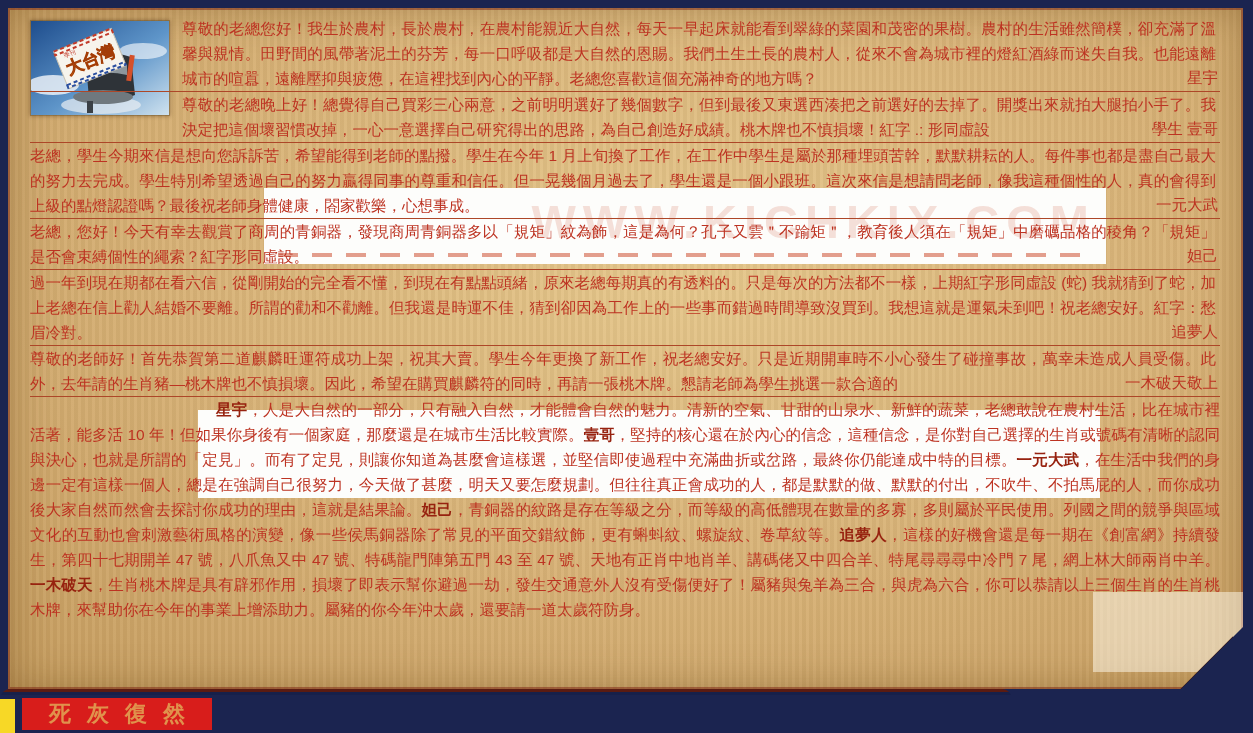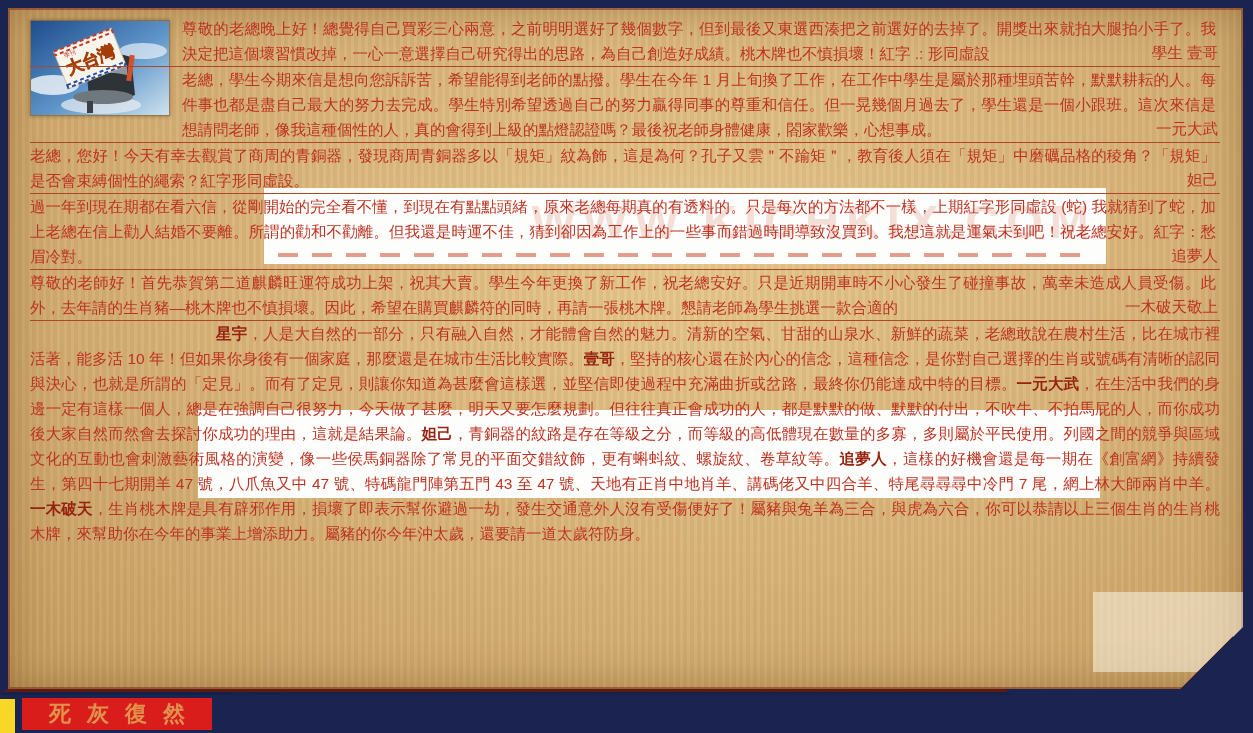--- a/index.html
+++ b/index.html
@@ -116,20 +116,21 @@
             <rect x="28" y="18" width="62" height="40" fill="#f7f4ec" stroke="#c8c2b2" stroke-width="1"></rect>
             <rect x="28" y="18" width="62" height="4" fill="none" stroke="#c23b2a" stroke-width="2" stroke-dasharray="4 3"></rect>
             <rect x="28" y="54" width="62" height="3" fill="none" stroke="#2a4fa0" stroke-width="2" stroke-dasharray="4 3"></rect>
             <text x="59" y="45" text-anchor="middle" font-size="17" font-weight="bold" fill="#e8900f" stroke="#a33c08" stroke-width="0.6">大台灣</text>
             <text x="36" y="28" font-size="6" fill="#c23b2a">季刊</text>
           </g>
         </svg>
       </div>
 
       <div id="letters">
+          <div class="letter"><span>尊敬的老總您好！我生於農村，長於農村，在農村能親近大自然，每天一早起床就能看到翠綠的菜園和茂密的果樹。農村的生活雖然簡樸，卻充滿了溫馨與親情。田野間的風帶著泥土的芬芳，每一口呼吸都是大自然的恩賜。我們土生土長的農村人，從來不會為城市裡的燈紅酒綠而迷失自我。也能遠離城市的喧囂，遠離壓抑與疲憊，在這裡找到內心的平靜。老總您喜歡這個充滿神奇的地方嗎？</span><span class="sign">星宇</span></div>
           <div class="letter"><span>尊敬的老總晚上好！總覺得自己買彩三心兩意，之前明明選好了幾個數字，但到最後又東選西湊把之前選好的去掉了。開獎出來就拍大腿拍小手了。我決定把這個壞習慣改掉，一心一意選擇自己研究得出的思路，為自己創造好成績。桃木牌也不慎損壞！紅字 .: 形同虛設</span><span class="sign">學生 壹哥</span></div>
           <div class="letter"><span>老總，學生今期來信是想向您訴訴苦，希望能得到老師的點撥。學生在今年 1 月上旬換了工作，在工作中學生是屬於那種埋頭苦幹，默默耕耘的人。每件事也都是盡自己最大的努力去完成。學生特別希望透過自己的努力贏得同事的尊重和信任。但一晃幾個月過去了，學生還是一個小跟班。這次來信是想請問老師，像我這種個性的人，真的會得到上級的點燈認證嗎？最後祝老師身體健康，閤家歡樂，心想事成。</span><span class="sign">一元大武</span></div>
           <div class="letter"><span>老總，您好！今天有幸去觀賞了商周的青銅器，發現商周青銅器多以「規矩」紋為飾，這是為何？孔子又雲＂不踰矩＂，教育後人須在「規矩」中磨礪品格的稜角？「規矩」是否會束縛個性的繩索？紅字形同虛設。</span><span class="sign">妲己</span></div>
           <div class="letter"><span>過一年到現在期都在看六信，從剛開始的完全看不懂，到現在有點點頭緒，原來老總每期真的有透料的。只是每次的方法都不一樣，上期紅字形同虛設 (蛇) 我就猜到了蛇，加上老總在信上勸人結婚不要離。所謂的勸和不勸離。但我還是時運不佳，猜到卻因為工作上的一些事而錯過時間導致沒買到。我想這就是運氣未到吧！祝老總安好。紅字：愁眉冷對。</span><span class="sign">追夢人</span></div>
           <div class="letter"><span>尊敬的老師好！首先恭賀第二道麒麟旺運符成功上架，祝其大賣。學生今年更換了新工作，祝老總安好。只是近期開車時不小心發生了碰撞事故，萬幸未造成人員受傷。此外，去年請的生肖豬—桃木牌也不慎損壞。因此，希望在購買麒麟符的同時，再請一張桃木牌。懇請老師為學生挑選一款合適的</span><span class="sign">一木破天敬上</span></div>
         </div>
 
 
       <div class="reply" id="reply"><b>星宇</b>，人是大自然的一部分，只有融入自然，才能體會自然的魅力。清新的空氣、甘甜的山泉水、新鮮的蔬菜，老總敢說在農村生活，比在城市裡活著，能多活 10 年！但如果你身後有一個家庭，那麼還是在城市生活比較實際。<b>壹哥</b>，堅持的核心還在於內心的信念，這種信念，是你對自己選擇的生肖或號碼有清晰的認同與決心，也就是所謂的「定見」。而有了定見，則讓你知道為甚麼會這樣選，並堅信即使過程中充滿曲折或岔路，最終你仍能達成中特的目標。<b>一元大武</b>，在生活中我們的身邊一定有這樣一個人，總是在強調自己很努力，今天做了甚麼，明天又要怎麼規劃。但往往真正會成功的人，都是默默的做、默默的付出，不吹牛、不拍馬屁的人，而你成功後大家自然而然會去探討你成功的理由，這就是結果論。<b>妲己</b>，青銅器的紋路是存在等級之分，而等級的高低體現在數量的多寡，多則屬於平民使用。列國之間的競爭與區域文化的互動也會刺激藝術風格的演變，像一些侯馬銅器除了常見的平面交錯紋飾，更有蝌蚪紋、螺旋紋、卷草紋等。<b>追夢人</b>，這樣的好機會還是每一期在《創富網》持續發生，第四十七期開羊 47 號，八爪魚又中 47 號、特碼龍門陣第五門 43 至 47 號、天地有正肖中地肖羊、講碼佬又中四合羊、特尾尋尋尋中冷門 7 尾，網上林大師兩肖中羊。<b>一木破天</b>，生肖桃木牌是具有辟邪作用，損壞了即表示幫你避過一劫，發生交通意外人沒有受傷便好了！屬豬與兔羊為三合，與虎為六合，你可以恭請以上三個生肖的生肖桃木牌，來幫助你在今年的事業上增添助力。屬豬的你今年沖太歲，還要請一道太歲符防身。</div>
     </div>

